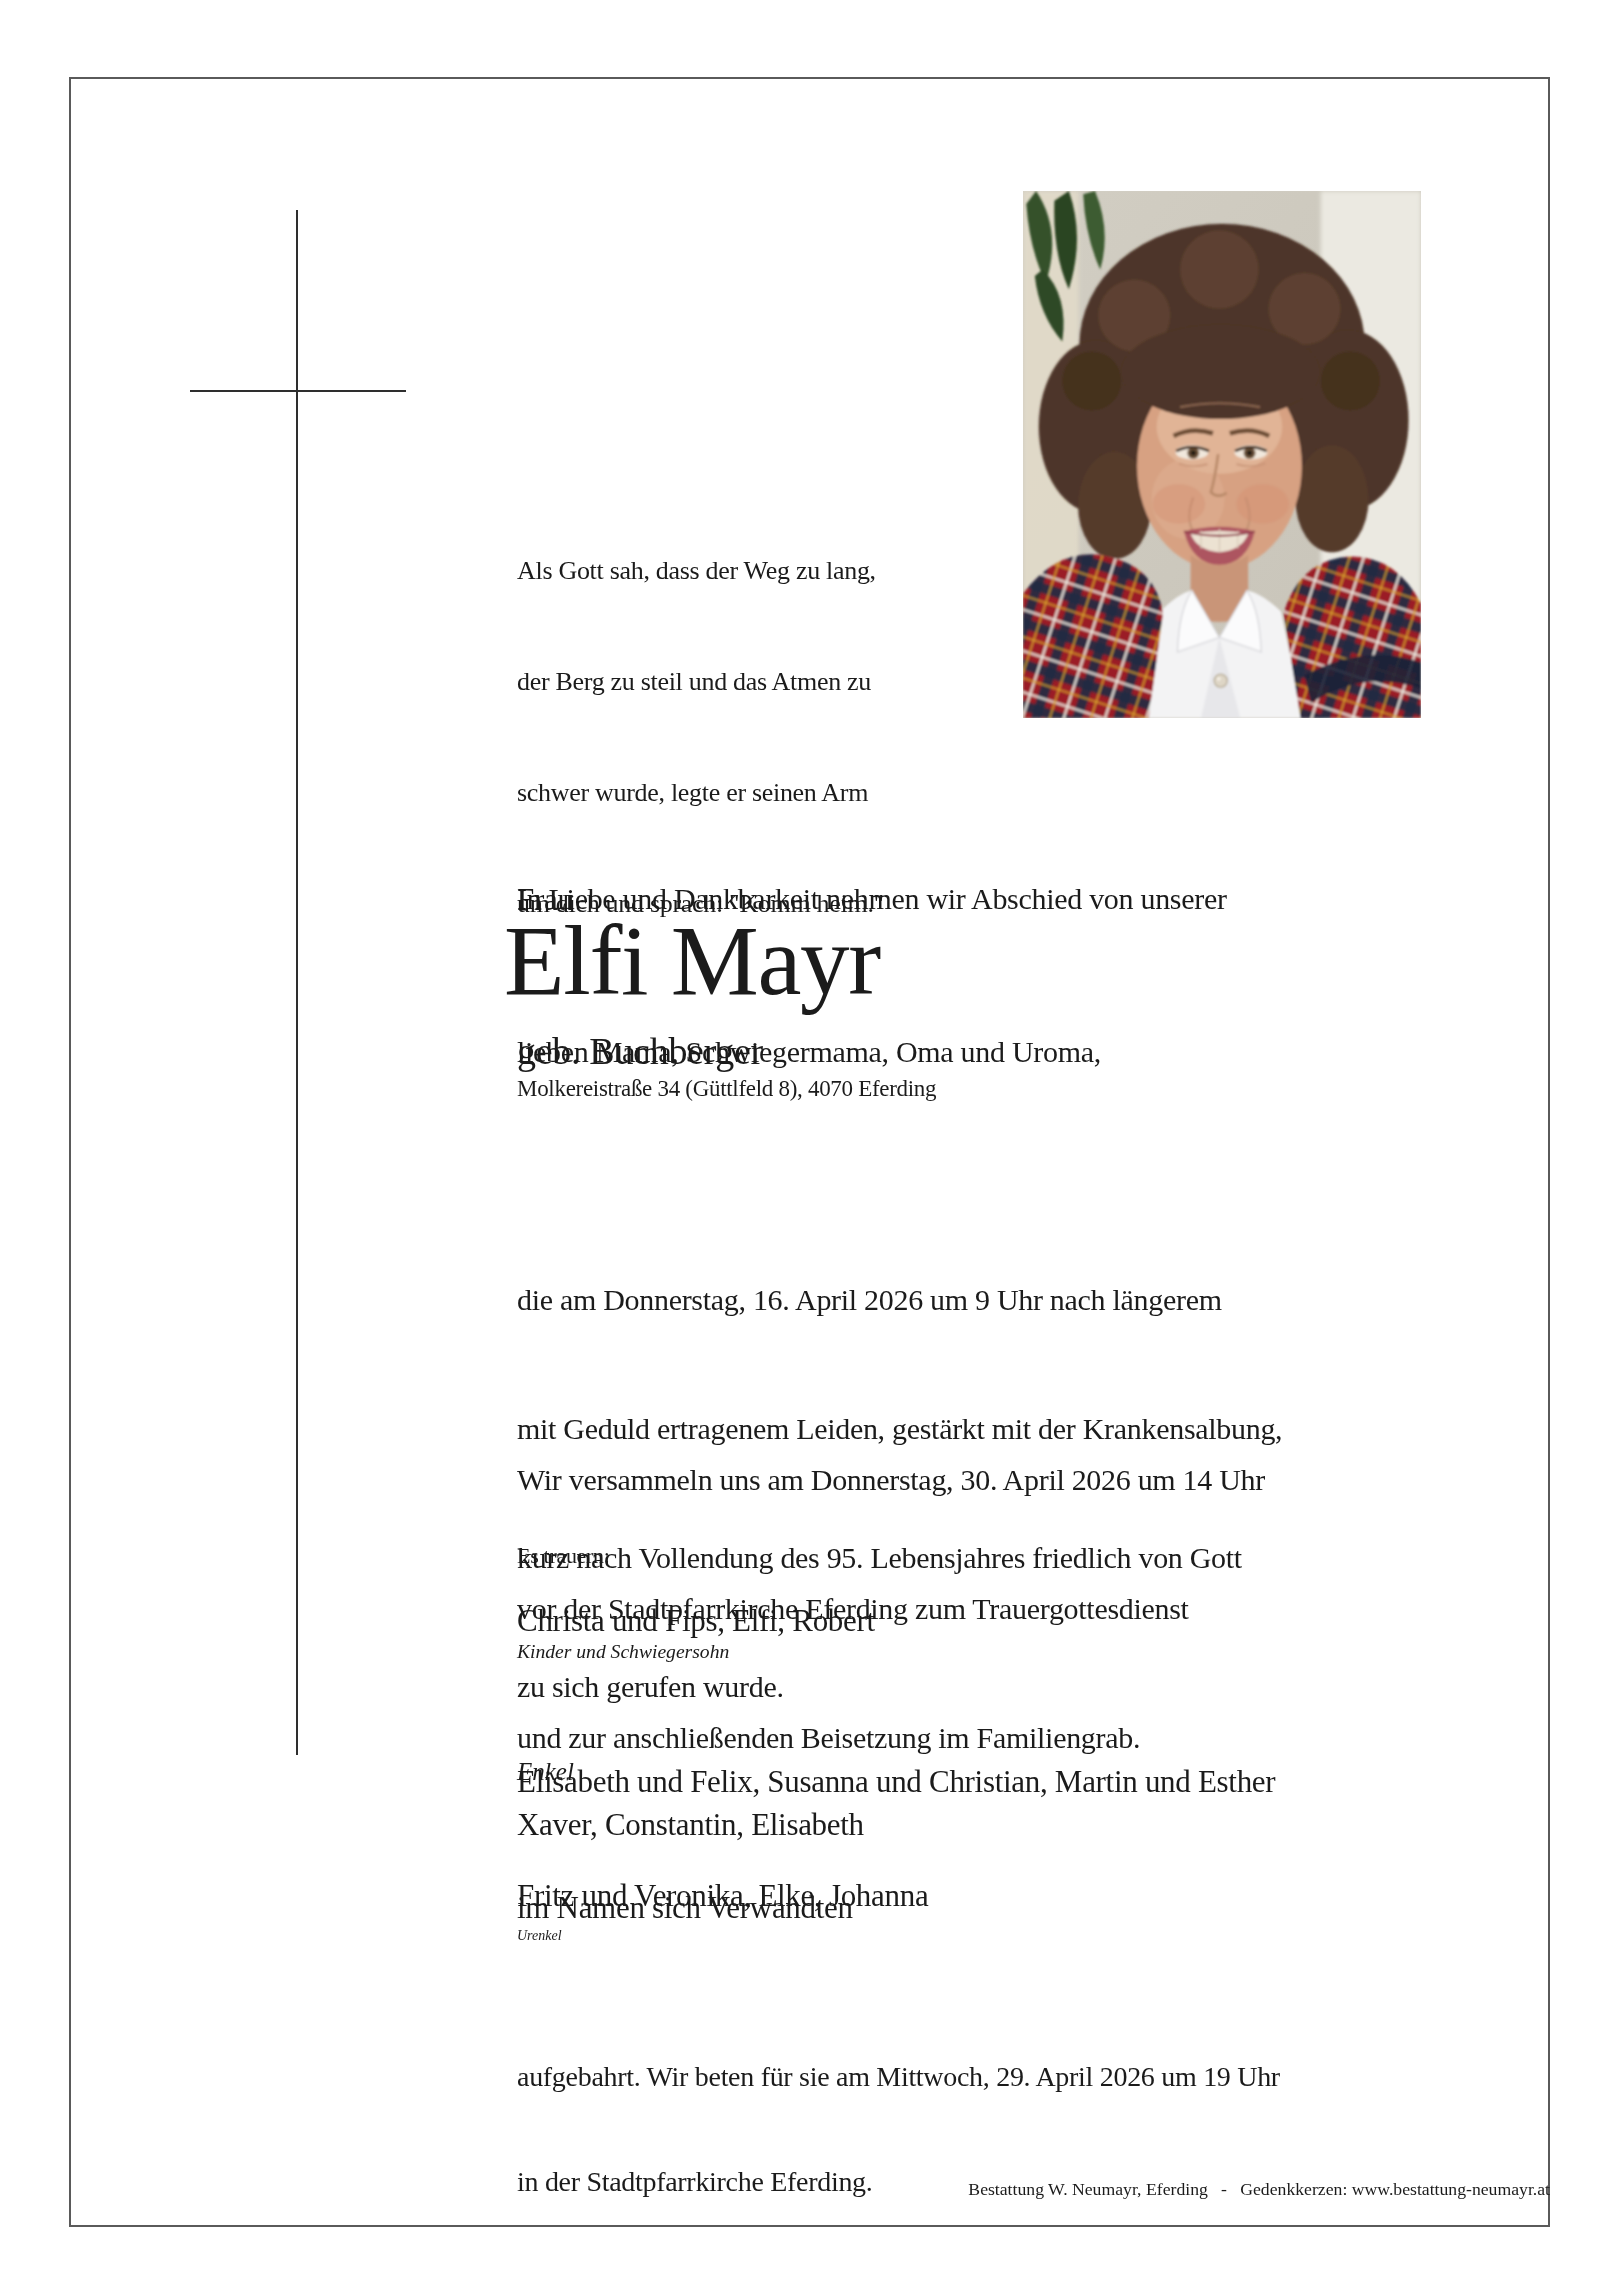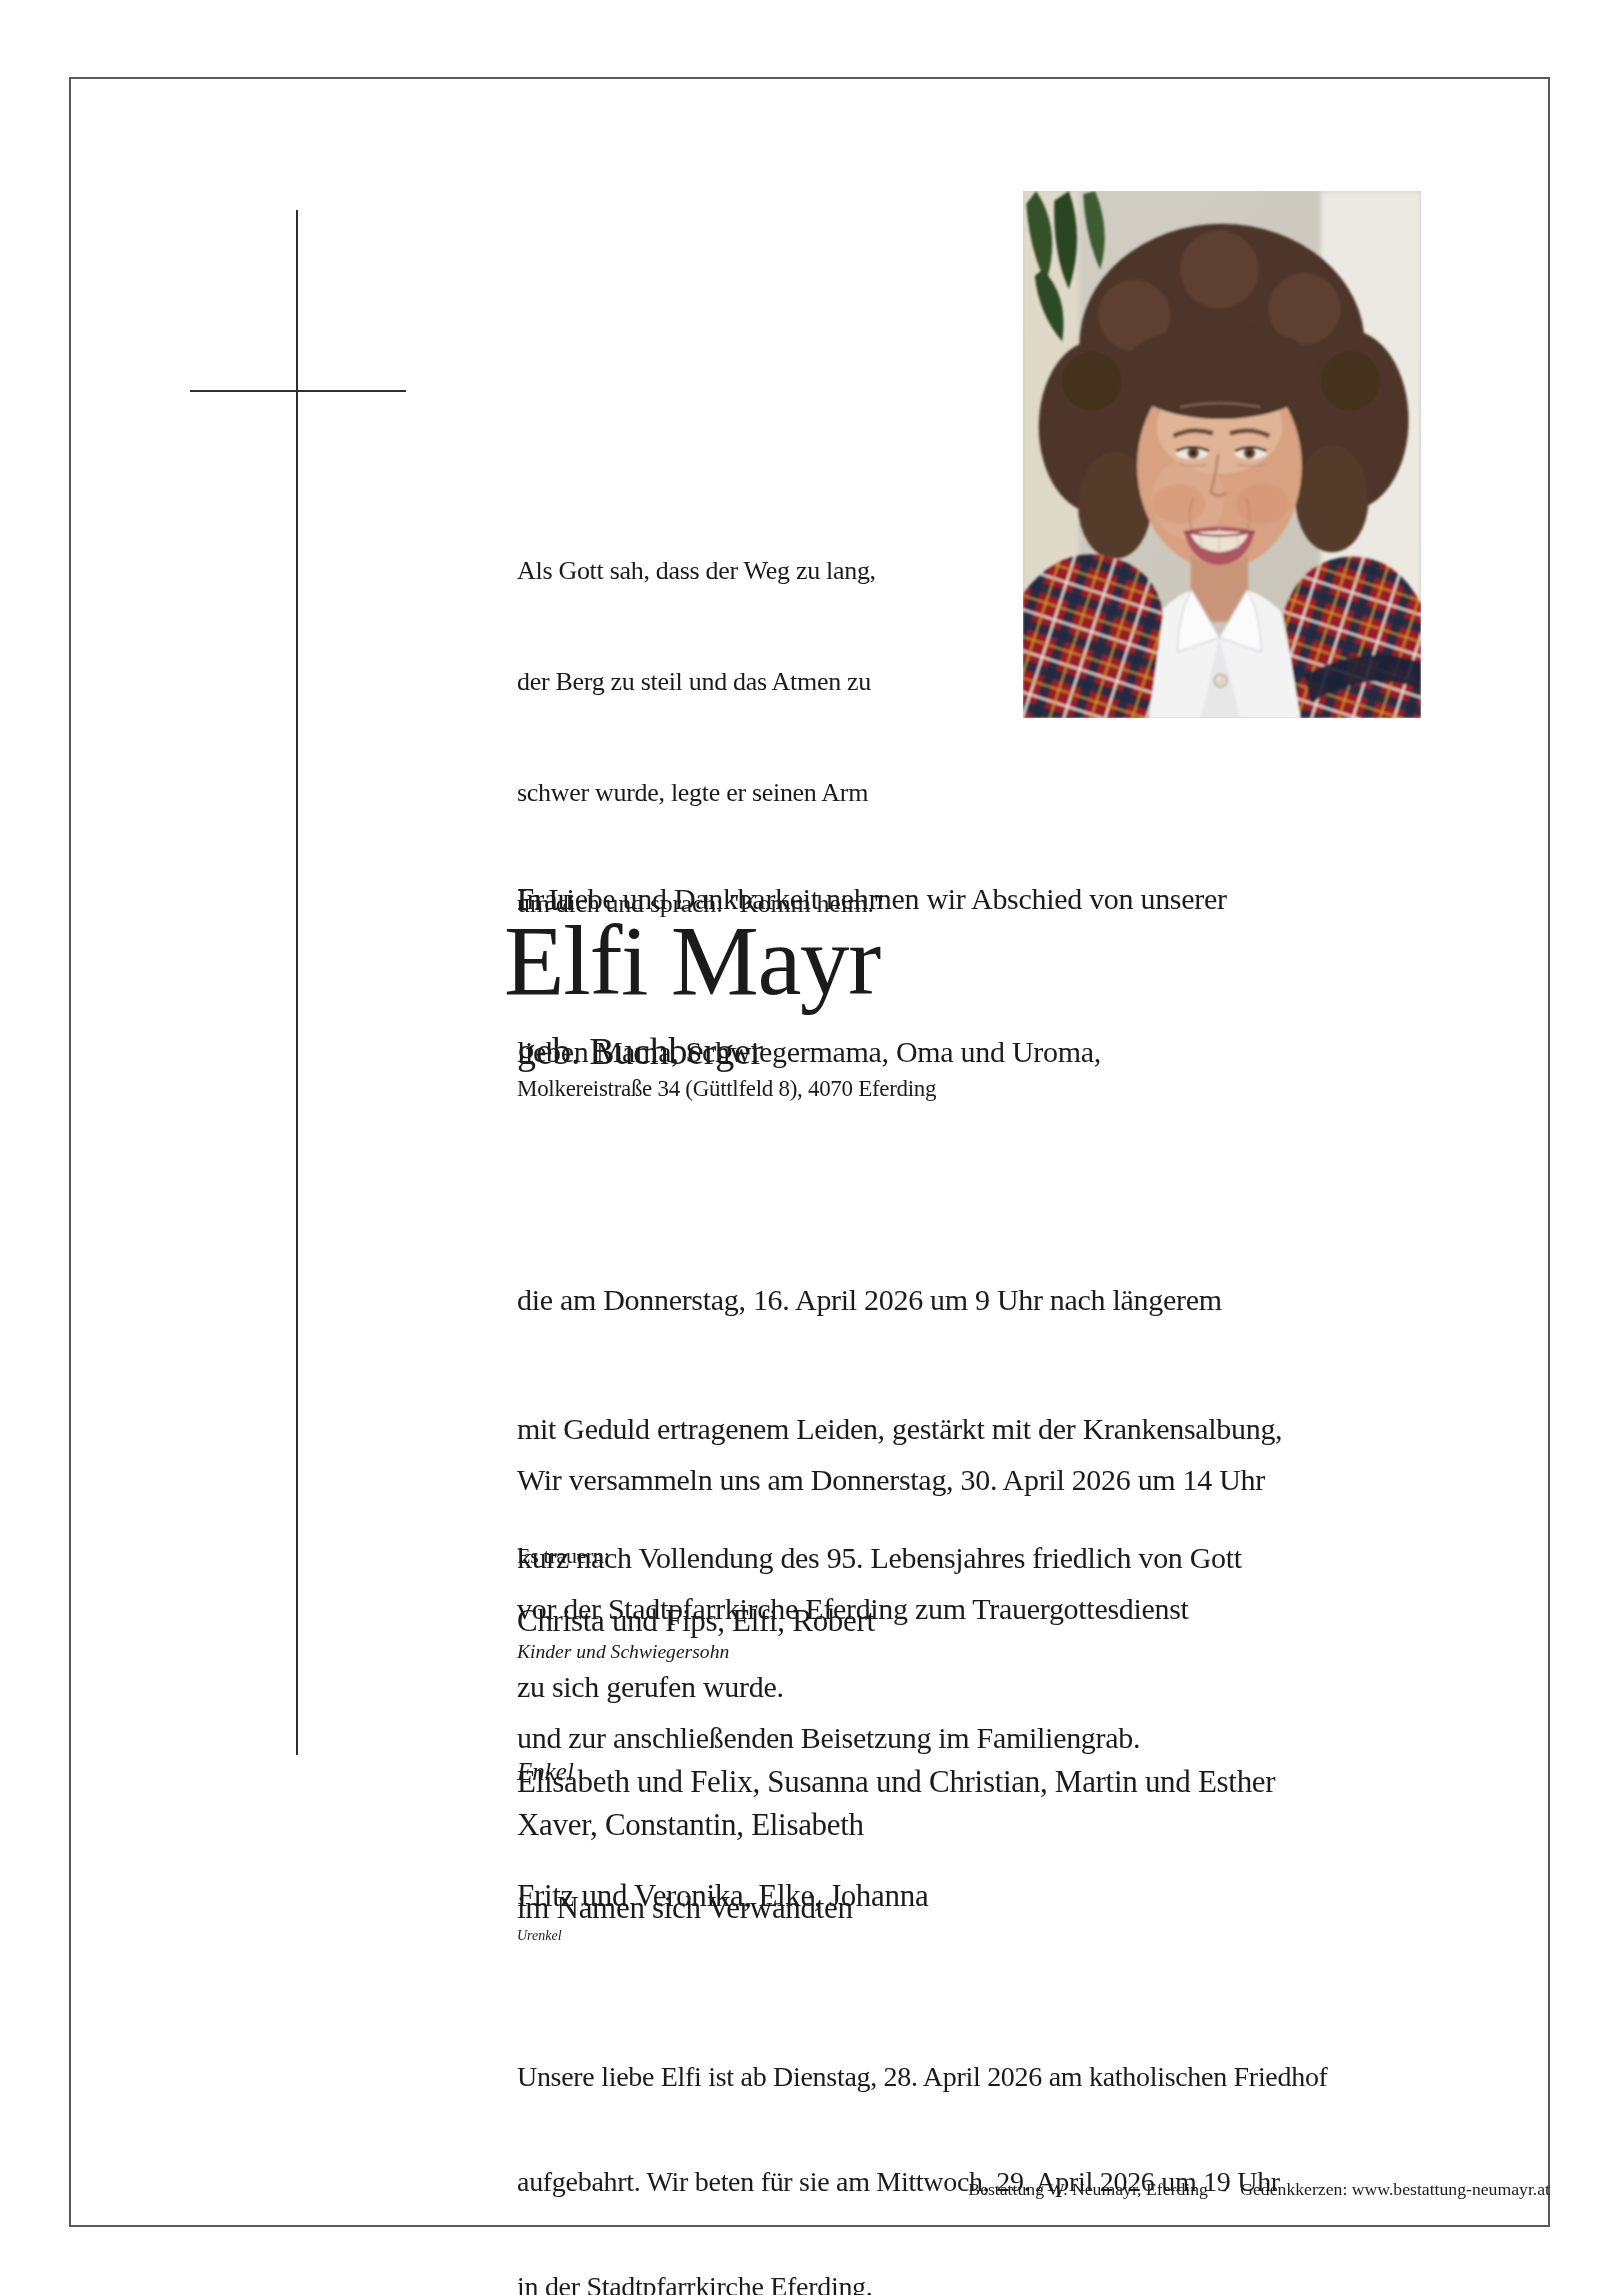--- a/index.html
+++ b/index.html
@@ -215,21 +215,20 @@
     <div>Fritz und Veronika, Elke, Johanna</div>
   </div>
   <div class="txt g2-rel">Enkel</div>
 
   <div class="txt g3-names">Xaver, Constantin, Elisabeth</div>
   <div class="txt g3-rel">Urenkel</div>
 
   <div class="txt closing">im Namen sich Verwandten</div>
 
   <div class="txt viewing">
-    <div>Unsere liebe Elfi ist ab Dienstag, 28. April 2026 am katholischen Friedhof</div>
     <div>aufgebahrt. Wir beten für sie am Mittwoch, 29. April 2026 um 19 Uhr</div>
     <div>in der Stadtpfarrkirche Eferding.</div>
   </div>
 
   <div class="footer">Bestattung W. Neumayr, Eferding   -   Gedenkkerzen: www.bestattung-neumayr.at</div>
 
 </div>
 
 
 </body></html>

